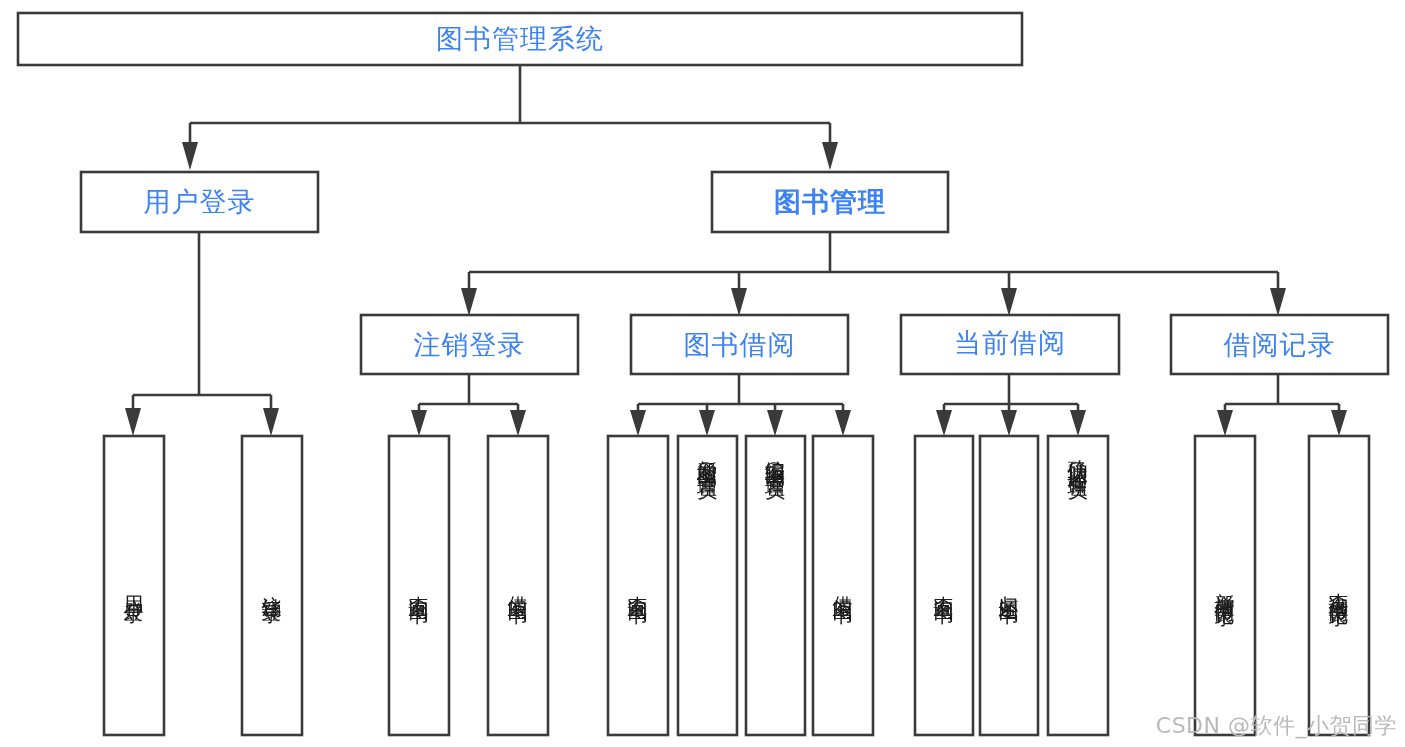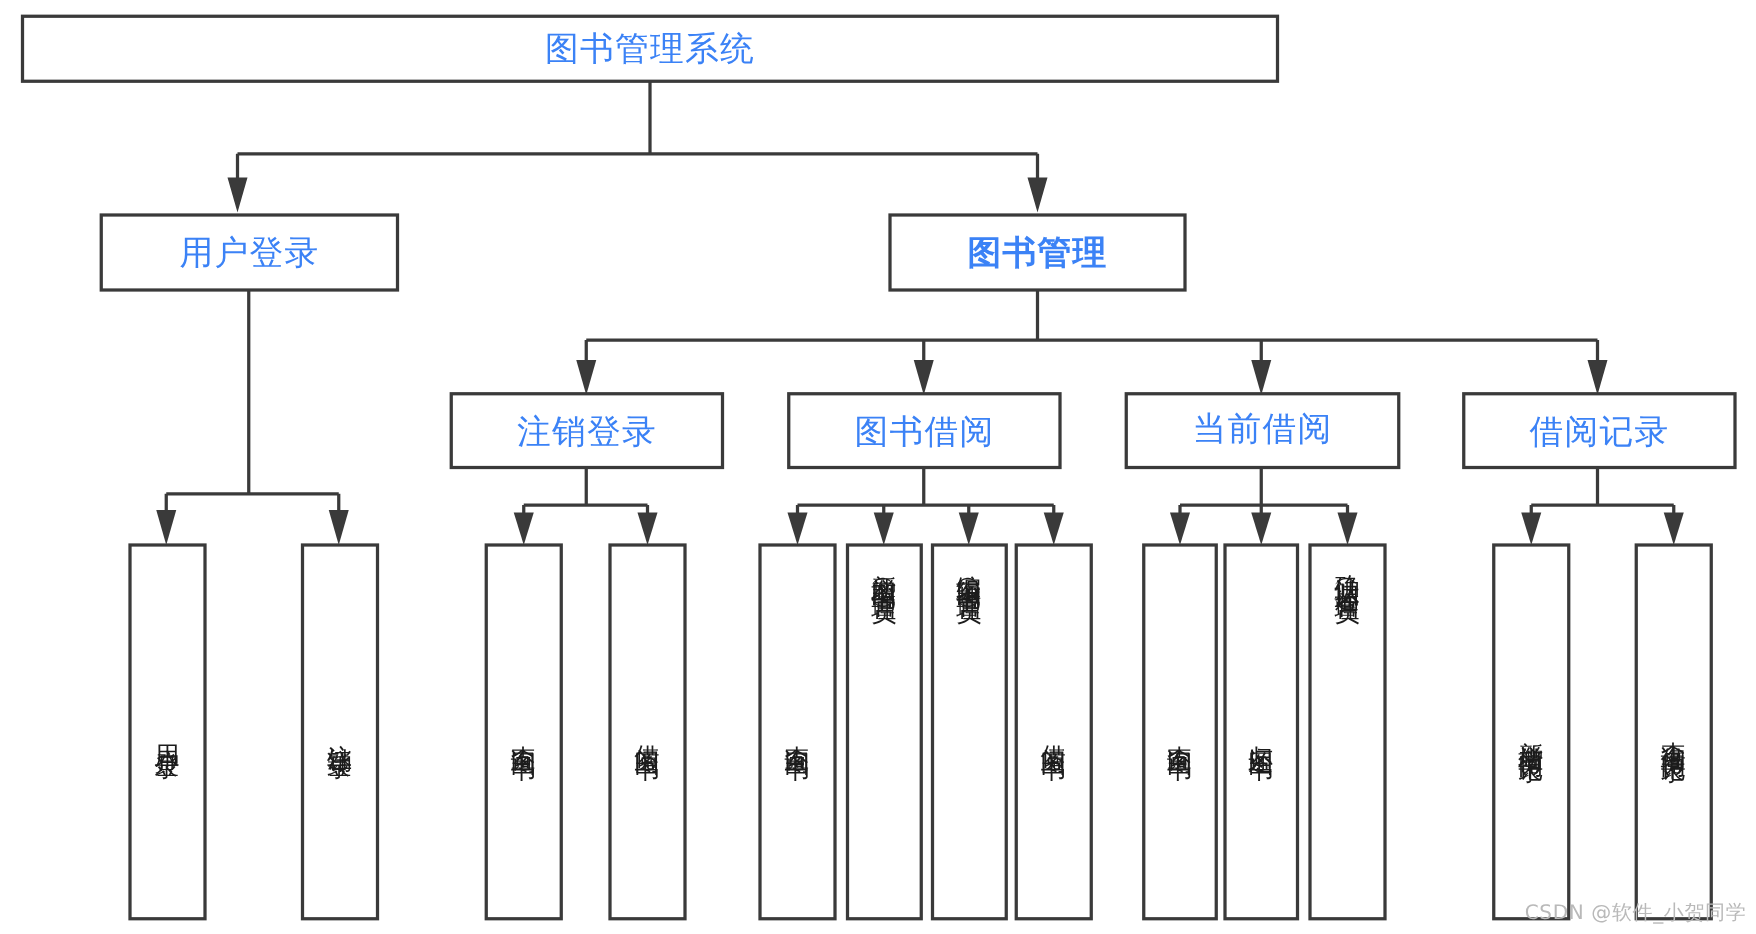--- a/index.html
+++ b/index.html
@@ -64,21 +64,21 @@
     justify-content: center;
     font-size: 27px;
     color: #3b82f6;
     letter-spacing: 1px;
     box-sizing: border-box;
   }
   #watermark {
     position: absolute;
     right: 8px;
     bottom: 6px;
-    font-size: 16px;
+    font-size: 22px;
     color: #b9b9b9;
     letter-spacing: 0.5px;
     white-space: nowrap;
     pointer-events: none;
   }
 </style>
 </head>
 <body>
 
 <svg id="diagram" viewBox="0 0 1405 747">

